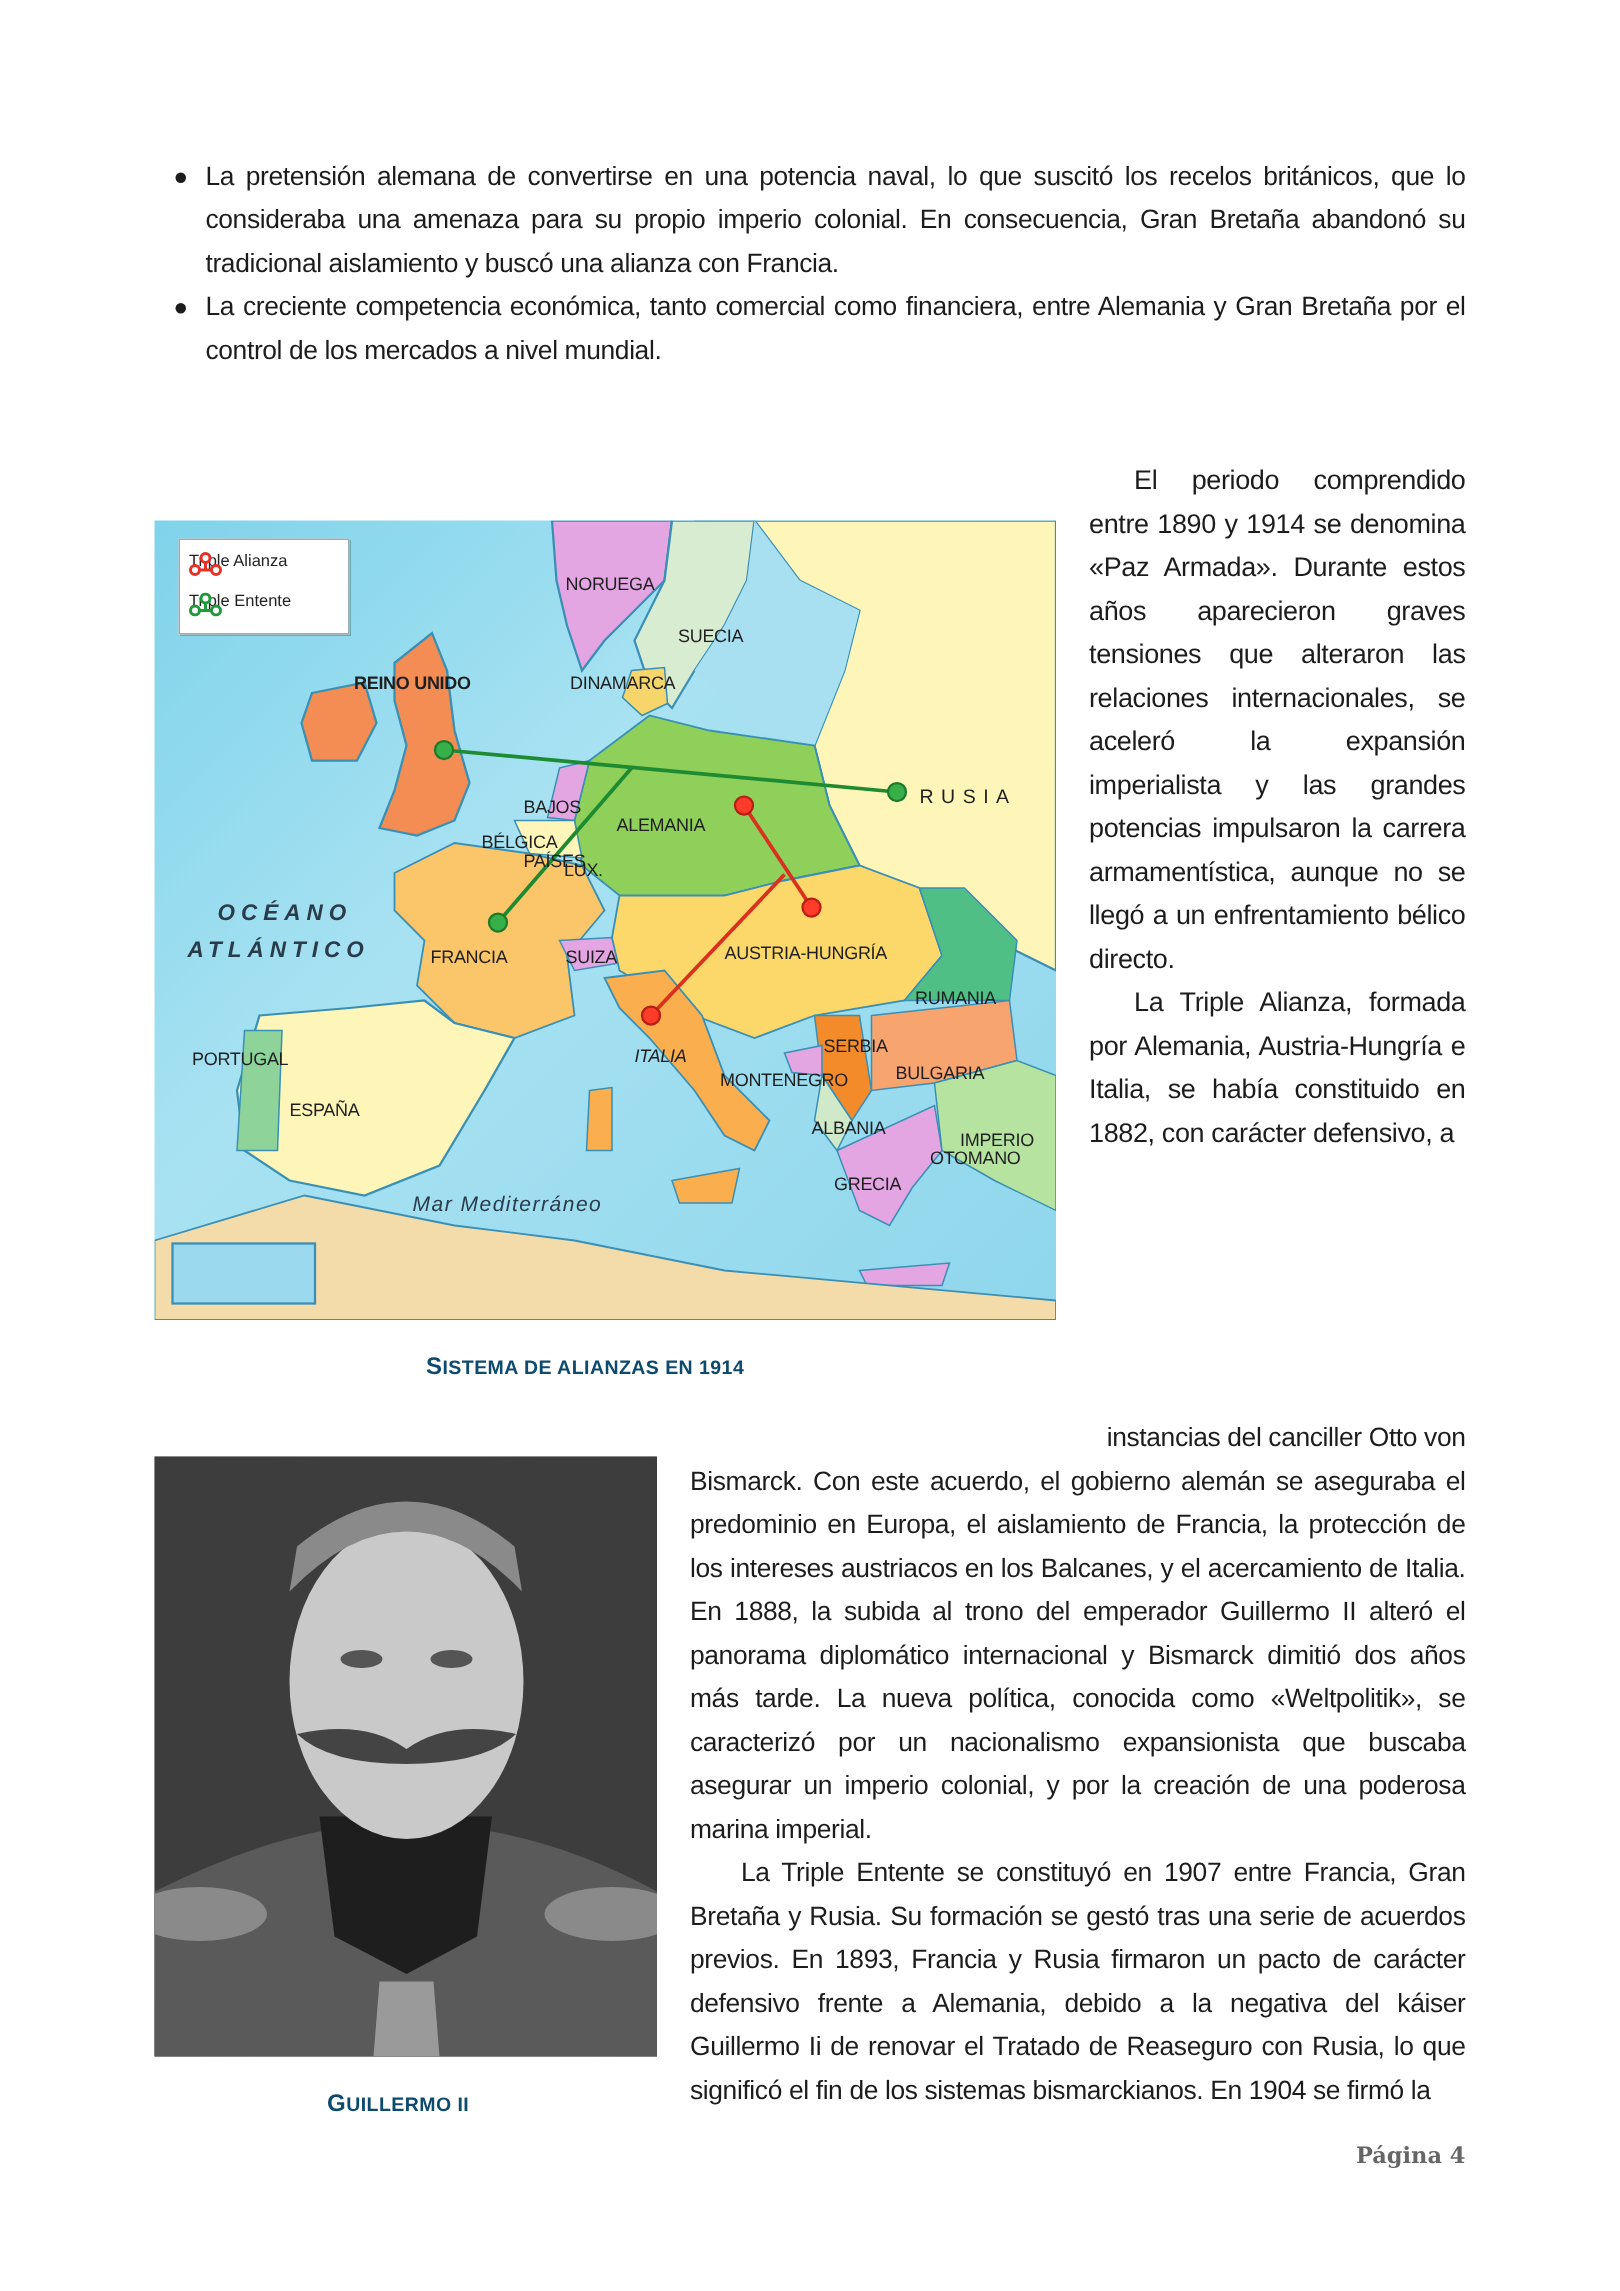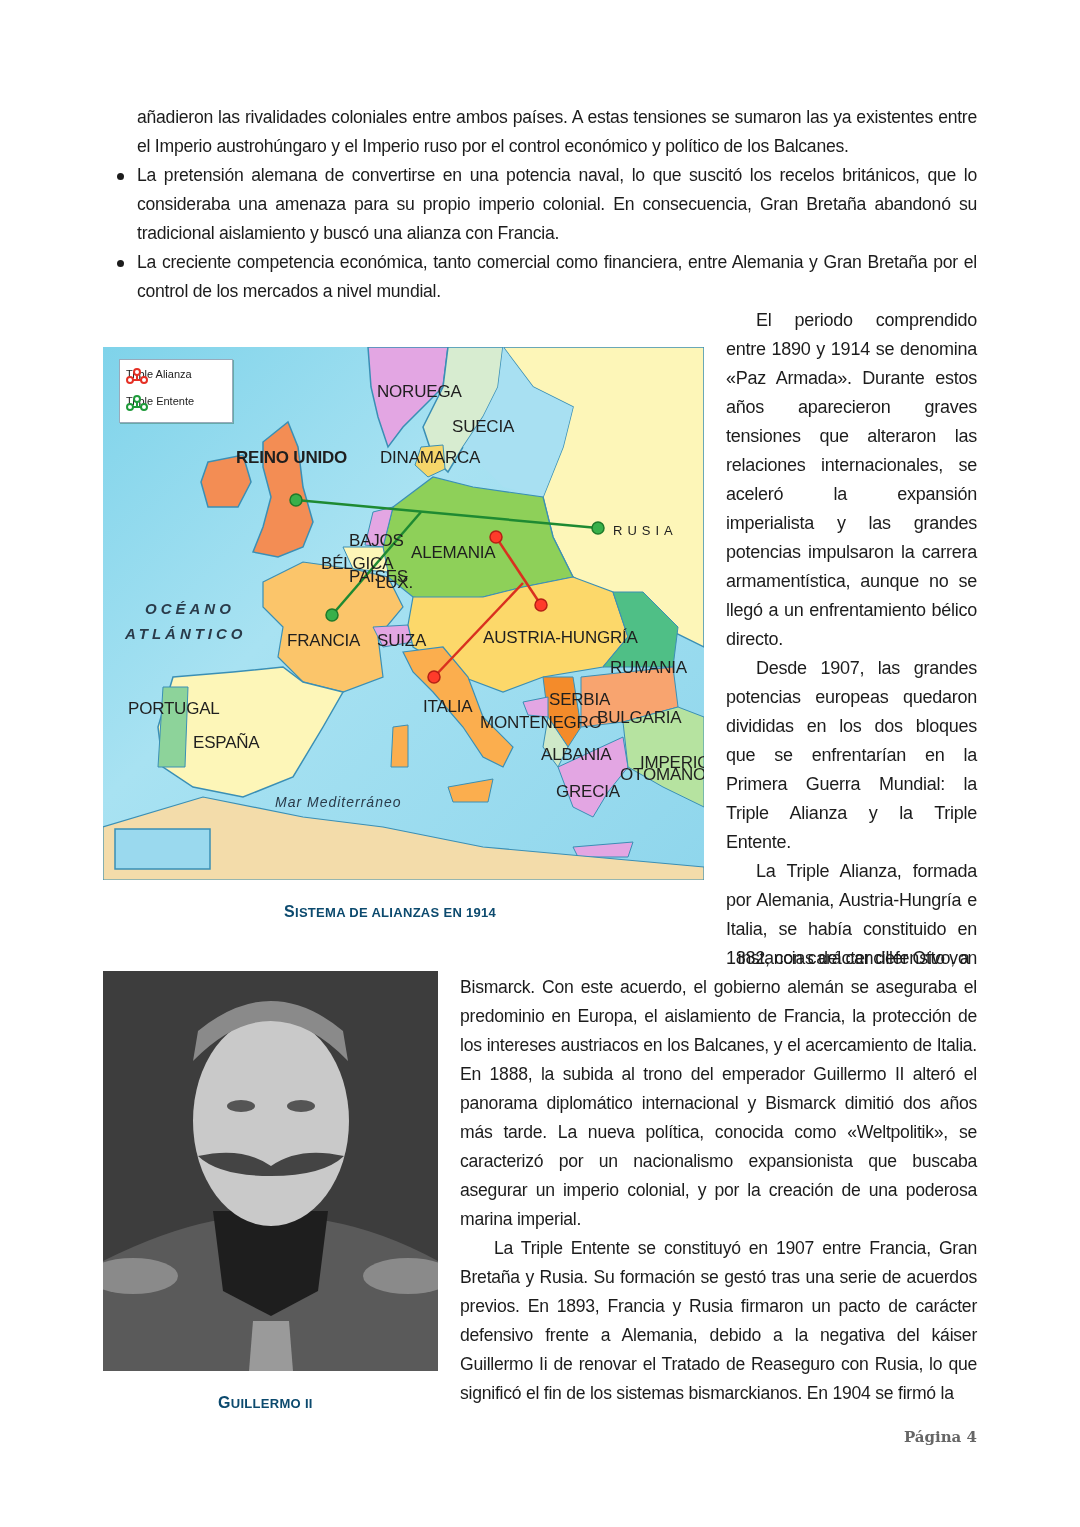--- a/index.html
+++ b/index.html
@@ -26,21 +26,21 @@
 
   .bottom-col { position: absolute; left: 460px; top: 973px; width: 517px; }
   .bottom-col p { margin: 0; }
   .bottom-col p.indent { text-indent: 34px; }
 
   .map { position: absolute; left: 103px; top: 347px; width: 601px; height: 533px;
          background: linear-gradient(135deg, #7fd3ea 0%, #a8e2f2 40%, #8fd6ec 100%);
          overflow: hidden; }
   .map svg { position: absolute; left: 0; top: 0; }
   .map-label { position: absolute; font-family: "Liberation Sans Narrow", "Liberation Sans", sans-serif;
-               font-size: 17px; color: #1f1f1f; letter-spacing: -0.2px; white-space: nowrap; }
+               font-size: 12px; color: #1f1f1f; letter-spacing: -0.2px; white-space: nowrap; }
   .ocean { font-style: italic; font-weight: bold; font-size: 15px; letter-spacing: 4px; color: #2a3b4a; }
   .sea { font-style: italic; font-size: 14px; letter-spacing: 1px; color: #2a3b4a; }
   .rusia { letter-spacing: 5px; font-size: 13px; }
 
   .legend { position: absolute; left: 16px; top: 12px; width: 112px; height: 62px;
             background: #fff; border: 1px solid #9ab; box-shadow: 1px 1px 0 #6aa; }
   .legend-row { position: absolute; left: 6px; display: flex; align-items: center; gap: 6px; }
   .legend-row span.lbl { font-family: "Liberation Sans Narrow", "Liberation Sans", sans-serif;
                          font-size: 11px; color: #222; }
 
@@ -55,21 +55,20 @@
   .page-number { position: absolute; right: 103px; top: 1428px;
                  font-family: "DejaVu Serif", "Liberation Serif", serif; font-weight: bold;
                  font-size: 15px; color: #666; }
 </style>
 </head>
 <body>
 
 <div class="page">
 
   <div class="top-block text">
-    <p>añadieron las rivalidades coloniales entre ambos países. A estas tensiones se sumaron las ya existentes entre el Imperio austrohúngaro y el Imperio ruso por el control económico y político de los Balcanes.</p>
     <ul class="bullets">
       <li>La pretensión alemana de convertirse en una potencia naval, lo que suscitó los recelos británicos, que lo consideraba una amenaza para su propio imperio colonial. En consecuencia, Gran Bretaña abandonó su tradicional aislamiento y buscó una alianza con Francia.</li>
       <li>La creciente competencia económica, tanto comercial como financiera, entre Alemania y Gran Bretaña por el control de los mercados a nivel mundial.</li>
     </ul>
   </div>
 
   <div class="map">
     <svg width="601" height="533" viewBox="0 0 601 533">
 
       <path d="M360,0 L601,0 L601,300 L520,260 L470,230 L450,190 L440,150 L460,100 L470,60 L430,40 L400,0 Z" fill="#fdf6b8" stroke="#3a8fb5" stroke-width="1.5"></path>
@@ -169,38 +168,37 @@
     <span class="map-label" style="left:308px;top:196px;">ALEMANIA</span>
     <span class="map-label rusia" style="left:510px;top:176px;">RUSIA</span>
     <span class="map-label ocean" style="left:42px;top:253px;">OCÉANO</span>
     <span class="map-label ocean" style="left:22px;top:278px;">ATLÁNTICO</span>
     <span class="map-label" style="left:184px;top:284px;">FRANCIA</span>
     <span class="map-label" style="left:274px;top:284px;">SUIZA</span>
     <span class="map-label" style="left:380px;top:281px;">AUSTRIA-HUNGRÍA</span>
     <span class="map-label" style="left:507px;top:311px;">RUMANIA</span>
     <span class="map-label" style="left:25px;top:352px;">PORTUGAL</span>
     <span class="map-label" style="left:90px;top:386px;">ESPAÑA</span>
-    <span class="map-label" style="left:320px;top:350px;">ITALIA</span>
+    <span class="map-label" style="left:320px;top:350px;font-style:italic;">ITALIA</span>
     <span class="map-label" style="left:446px;top:343px;">SERBIA</span>
     <span class="map-label" style="left:377px;top:366px;">MONTENEGRO</span>
     <span class="map-label" style="left:494px;top:361px;">BULGARIA</span>
     <span class="map-label" style="left:438px;top:398px;">ALBANIA</span>
     <span class="map-label" style="left:537px;top:406px;">IMPERIO</span>
     <span class="map-label" style="left:517px;top:418px;">OTOMANO</span>
     <span class="map-label" style="left:453px;top:435px;">GRECIA</span>
     <span class="map-label sea" style="left:172px;top:447px;">Mar Mediterráneo</span>
   </div>
 
   <div class="caption" style="left:284px;top:903px;">
     <span class="big">S</span><span>ISTEMA DE ALIANZAS EN 1914</span>
   </div>
 
   <div class="right-col text">
     <p>El periodo comprendido entre 1890 y 1914 se denomina «Paz Armada». Durante estos años aparecieron graves tensiones que alteraron las relaciones internacionales, se aceleró la expansión imperialista y las grandes potencias impulsaron la carrera armamentística, aunque no se llegó a un enfrentamiento bélico directo.</p>
-    <p>Desde 1907, las grandes potencias europeas quedaron divididas en los dos bloques que se enfrentarían en la Primera Guerra Mundial: la Triple Alianza y la Triple Entente.</p>
     <p>La Triple Alianza, formada por Alemania, Austria-Hungría e Italia, se había constituido en 1882, con carácter defensivo, a</p>
   </div>
   <div class="wrap-line text">instancias del canciller Otto von</div>
 
   <div class="portrait">
     <svg width="335" height="400" viewBox="0 0 335 400">
       <rect width="335" height="400" fill="#3d3d3d"></rect>
       <path d="M0,290 Q60,260 110,250 L225,250 Q280,260 335,290 L335,400 L0,400 Z" fill="#5a5a5a"></path>
       <path d="M110,240 L225,240 L215,320 L168,345 L120,320 Z" fill="#1e1e1e"></path>
       <ellipse cx="168" cy="150" rx="78" ry="105" fill="#c9c9c9"></ellipse>

